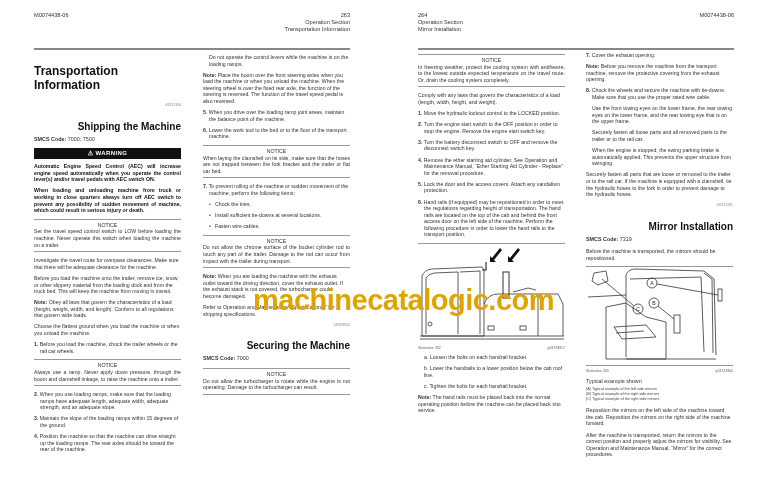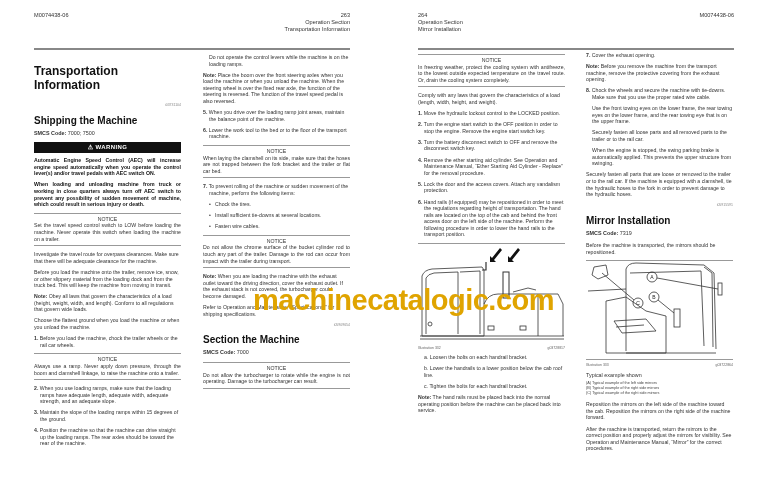--- a/index.html
+++ b/index.html
@@ -6,21 +6,21 @@
     html, body { width: 768px; height: 497px; background: #fff; overflow: hidden; }
     body { font-family: "Liberation Sans", sans-serif; color: #222; position: relative; }
     .page { position: absolute; top: 0; width: 384px; height: 475px; }
     .page.left { left: 0; }
     .page.right { left: 384px; }
     .hdr { position: absolute; top: 12px; font-size: 5.6px; color: #333; line-height: 7px; }
     .hdr-rule { position: absolute; top: 48px; height: 1.5px; background: #888; }
     .col { position: absolute; top: 56px; width: 147px; font-size: 5.2px; line-height: 6.6px; color: #333; }
     .col p { margin-bottom: 4.5px; }
     h1 { font-size: 12px; font-weight: bold; color: #111; margin: 6px 0 10px 0; line-height: 14px; }
-    h2 { font-size: 10px; font-weight: bold; color: #111; margin: 6px 0 3px 0; line-height: 12px; }
+    h2 { font-size: 10px; font-weight: bold; color: #111; margin: 12px 0 3px 0; line-height: 12px; text-align: right; }
     .smcs { font-size: 5.4px; margin-bottom: 6px; }
     .smcs b { font-weight: bold; }
     .refid { text-align: right; font-size: 3.5px; color: #888; margin: 4px 0 4px 0; }
     .warn-bar { background: #111; color: #fff; text-align: center; font-weight: bold; font-size: 6px; height: 11px; line-height: 11px; margin-bottom: 4px; letter-spacing: 0.4px; }
     .warn-text { font-weight: bold; color: #111; text-align: justify; }
     .notice { border-top: 1px solid #999; border-bottom: 1px solid #999; padding: 2px 0 3px 0; margin: 5px 0 5px 0; text-align: justify; }
     .notice .nt { text-align: center; display: block; font-size: 5.2px; }
     .step { padding-left: 6px; text-indent: -6px; margin-bottom: 4.5px; }
     .step b { font-weight: bold; }
     .sub { padding-left: 6px; margin-bottom: 4.5px; }
@@ -85,21 +85,21 @@
     <p class="bullet">Chock the tires.</p>
     <p class="bullet">Install sufficient tie-downs at several locations.</p>
     <p class="bullet">Fasten wire cables.</p>
     <div class="notice">
       <span class="nt">NOTICE</span>
       <span>Do not allow the chrome surface of the bucket cylinder rod to touch any part of the trailer. Damage to the rod can occur from impact with the trailer during transport.</span>
     </div>
     <p><span class="note-label">Note:</span><span> When you are loading the machine with the exhaust outlet toward the driving direction, cover the exhaust outlet. If the exhaust stack is not covered, the turbocharger could become damaged.</span></p>
     <p>Refer to Operation and Maintenance, “Specifications ” for shipping specifications.</p>
     <div class="refid">i05909654</div>
-    <h2>Section the Machine</h2>
+    <h2>Securing the Machine</h2>
     <div class="smcs"><b>SMCS Code:</b><span> 7000</span></div>
     <div class="notice">
       <span class="nt">NOTICE</span>
       <span>Do not allow the turbocharger to rotate while the engine is not operating. Damage to the turbocharger can result.</span>
     </div>
   </div>
 </div>
 
 <div class="page right">
   <div class="hdr" style="left:34px;">

